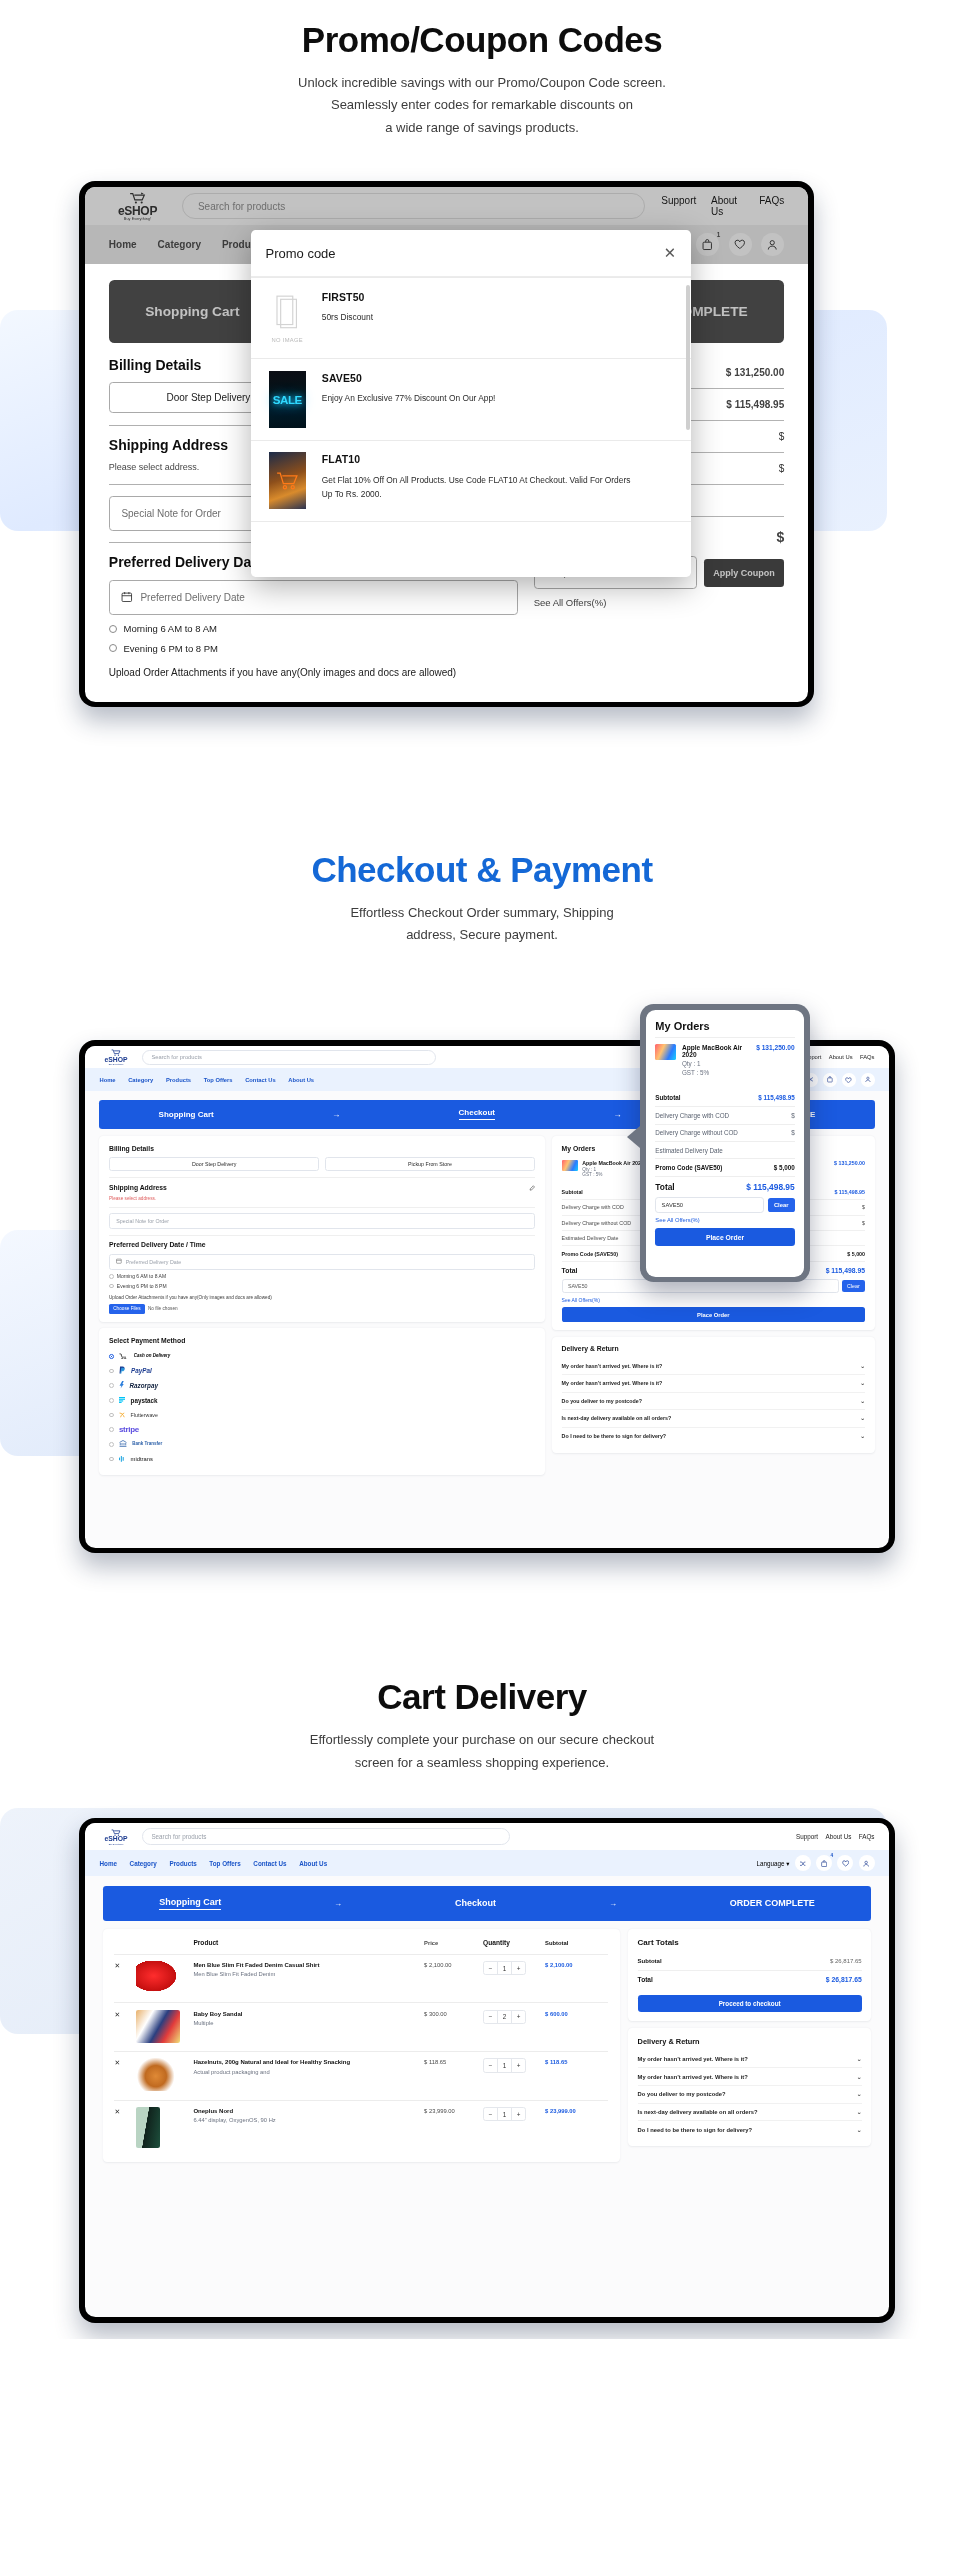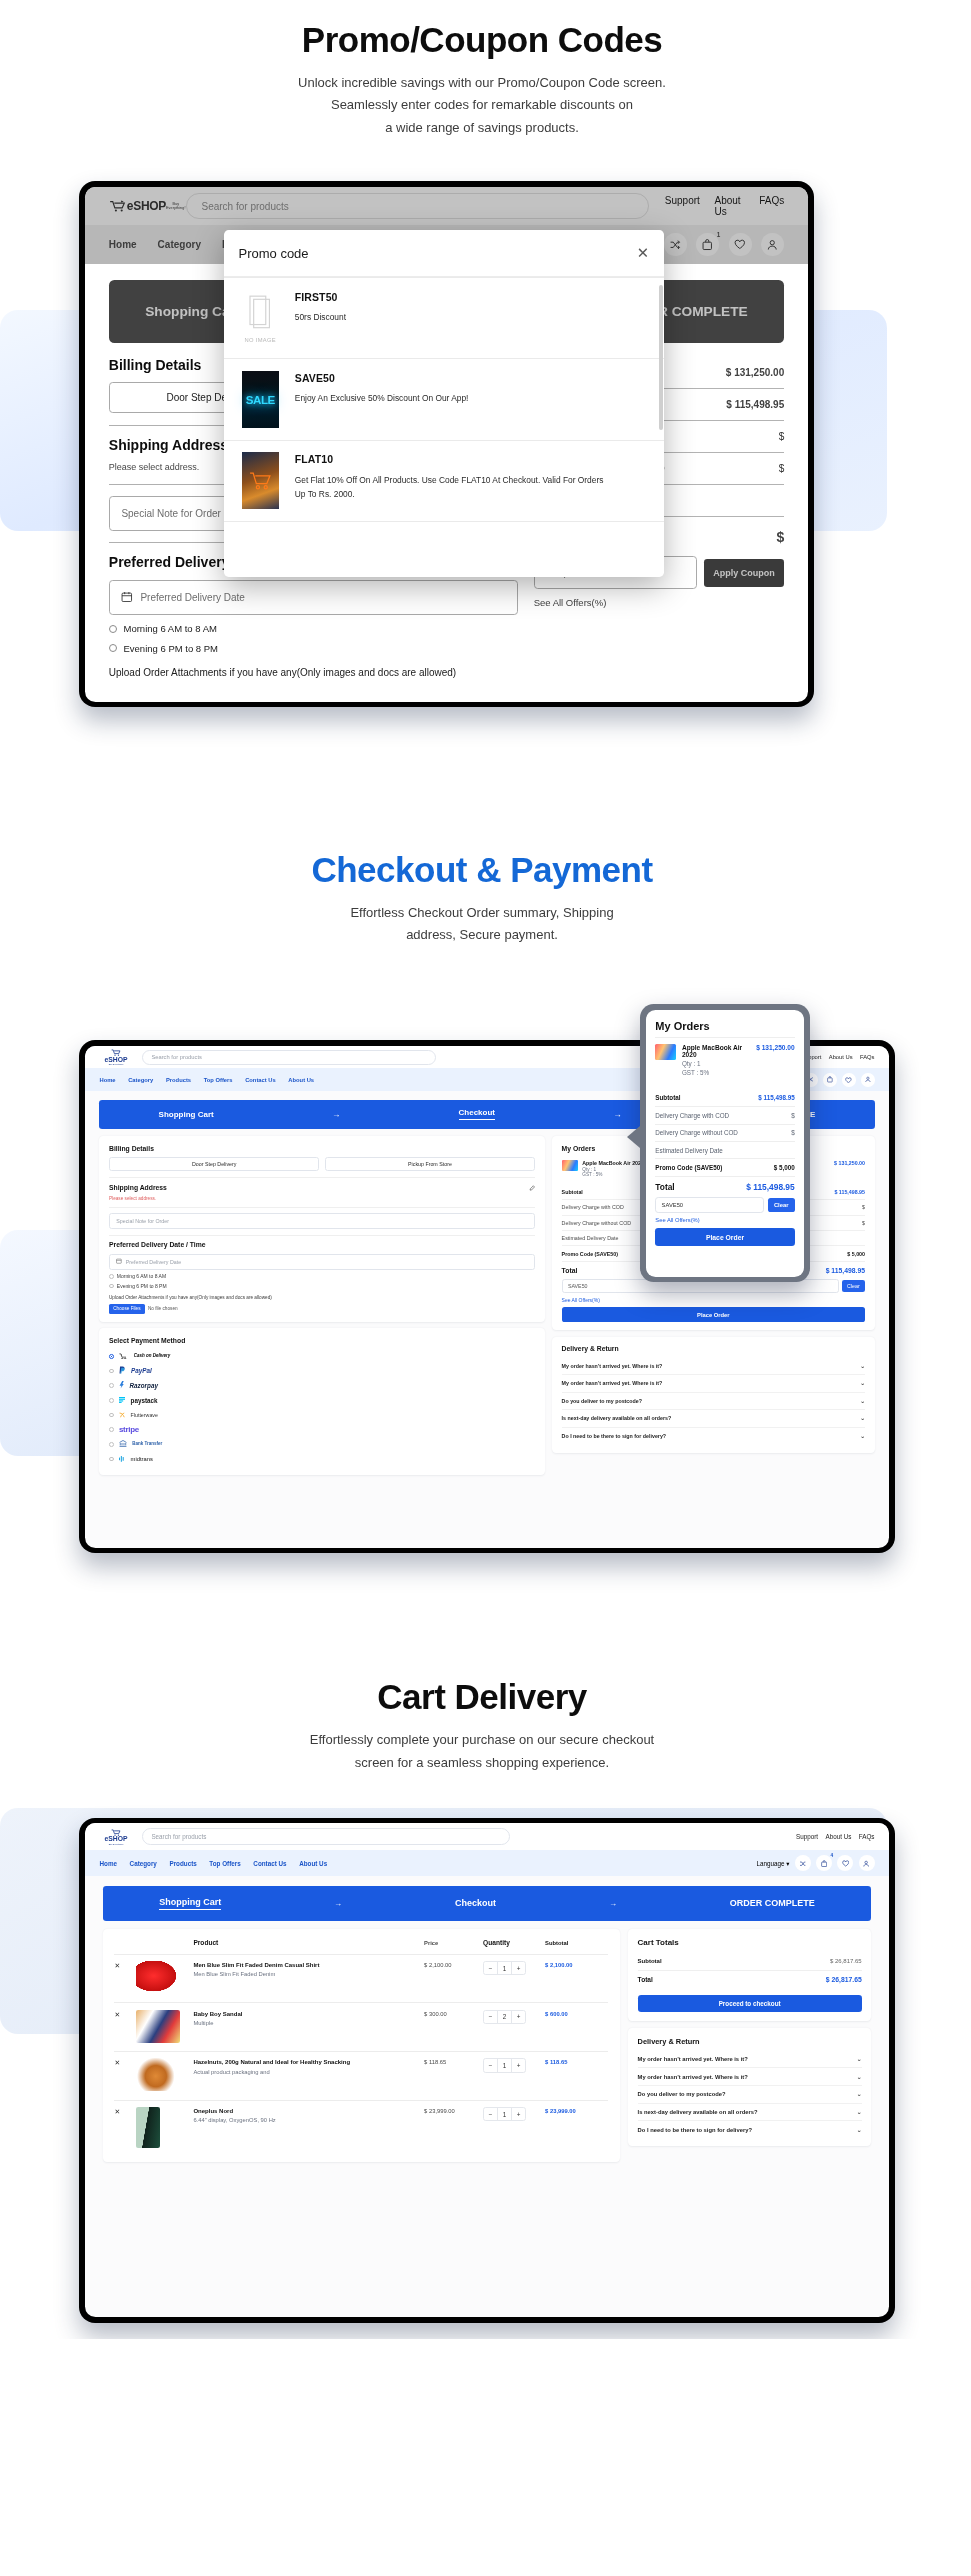--- a/index.html
+++ b/index.html
@@ -72,21 +72,21 @@
   #device1 { left: 79px; top: 9.5px; width: 735px; height: 526px; }
 
   
   .dim { filter: grayscale(1) brightness(.76); }
 
   
   .app-topbar {
     height: 38px; background: #fff;
     display: flex; align-items: center; padding: 0 24px; gap: 16px;
   }
-  .logo-wrap { display: flex; flex-direction: row; align-items: center; width: 61px; text-align: center; }
+  .logo-wrap { display: flex; flex-direction: column; align-items: center; width: 61px; text-align: center; }
   .logo-cart { width: 18px; height: 12.6px; position: relative; }
   .logo-cart svg { width: 18px; height: 12.6px; }
   .logo-text { font-size: 12px; font-weight: 800; color: #1b3a8f; letter-spacing: -0.3px; line-height: 1; }
   .logo-text .hop { color:#1b3a8f; }
   .logo-tag { font-size: 3.7px; color:#1b3a8f; letter-spacing:0.1px; }
   .searchbar {
     flex: 0 0 auto; width: 463px; height: 26px;
     border: 0.5px solid #dfe3ea; border-radius: 13.7px;
     display: flex; align-items: center; padding: 0 14.7px;
     font-size: 10px; color: #8b919c;
@@ -112,21 +112,21 @@
     margin: 16px 24px 0; height: 63px; background: #1a5ae0;
     border-radius: 5.3px; display: flex; align-items: center;
     justify-content: space-around; color: #fff;
   }
   .stepbar .st { font-size: 13.7px; font-weight: 700; }
   .stepbar .arw { font-size: 12.6px; }
 
   
   .modal {
     position: absolute;
-    left: 139px; top: 43px;
+    left: 166px; top: 43px;
     width: 440px; height: 347px;
     background: #fff;
     border-radius: 4.7px;
     box-shadow: 0 9.5px 30.5px rgba(0,0,0,.30);
     display: flex; flex-direction: column;
     overflow: hidden;
   }
   .modal-head {
     height: 47px; display:flex; align-items:center;
     padding: 0 14.7px; justify-content: space-between;
@@ -530,21 +530,21 @@
                 <div class="promo-body">
                   <div class="promo-code">FIRST50</div>
                   <div class="promo-desc">50rs Discount</div>
                 </div>
               </div>
 
               <div class="promo-row">
                 <div class="thumb-sale">SALE</div>
                 <div class="promo-body">
                   <div class="promo-code">SAVE50</div>
-                  <div class="promo-desc">Enjoy An Exclusive 50% Discount On Our App!</div>
+                  <div class="promo-desc">Enjoy An Exclusive 77% Discount On Our App!</div>
                 </div>
               </div>
 
               <div class="promo-row">
                 <div class="thumb-cart">
                   <svg width="24" height="21" viewBox="0 0 46 40">
                       <g fill="none" stroke="#ff7a18" stroke-width="2.4">
                         <path d="M4 6h6l6 20h20l6-15H14"></path>
                         <circle cx="19" cy="33" r="3"></circle>
                         <circle cx="34" cy="33" r="3"></circle>

